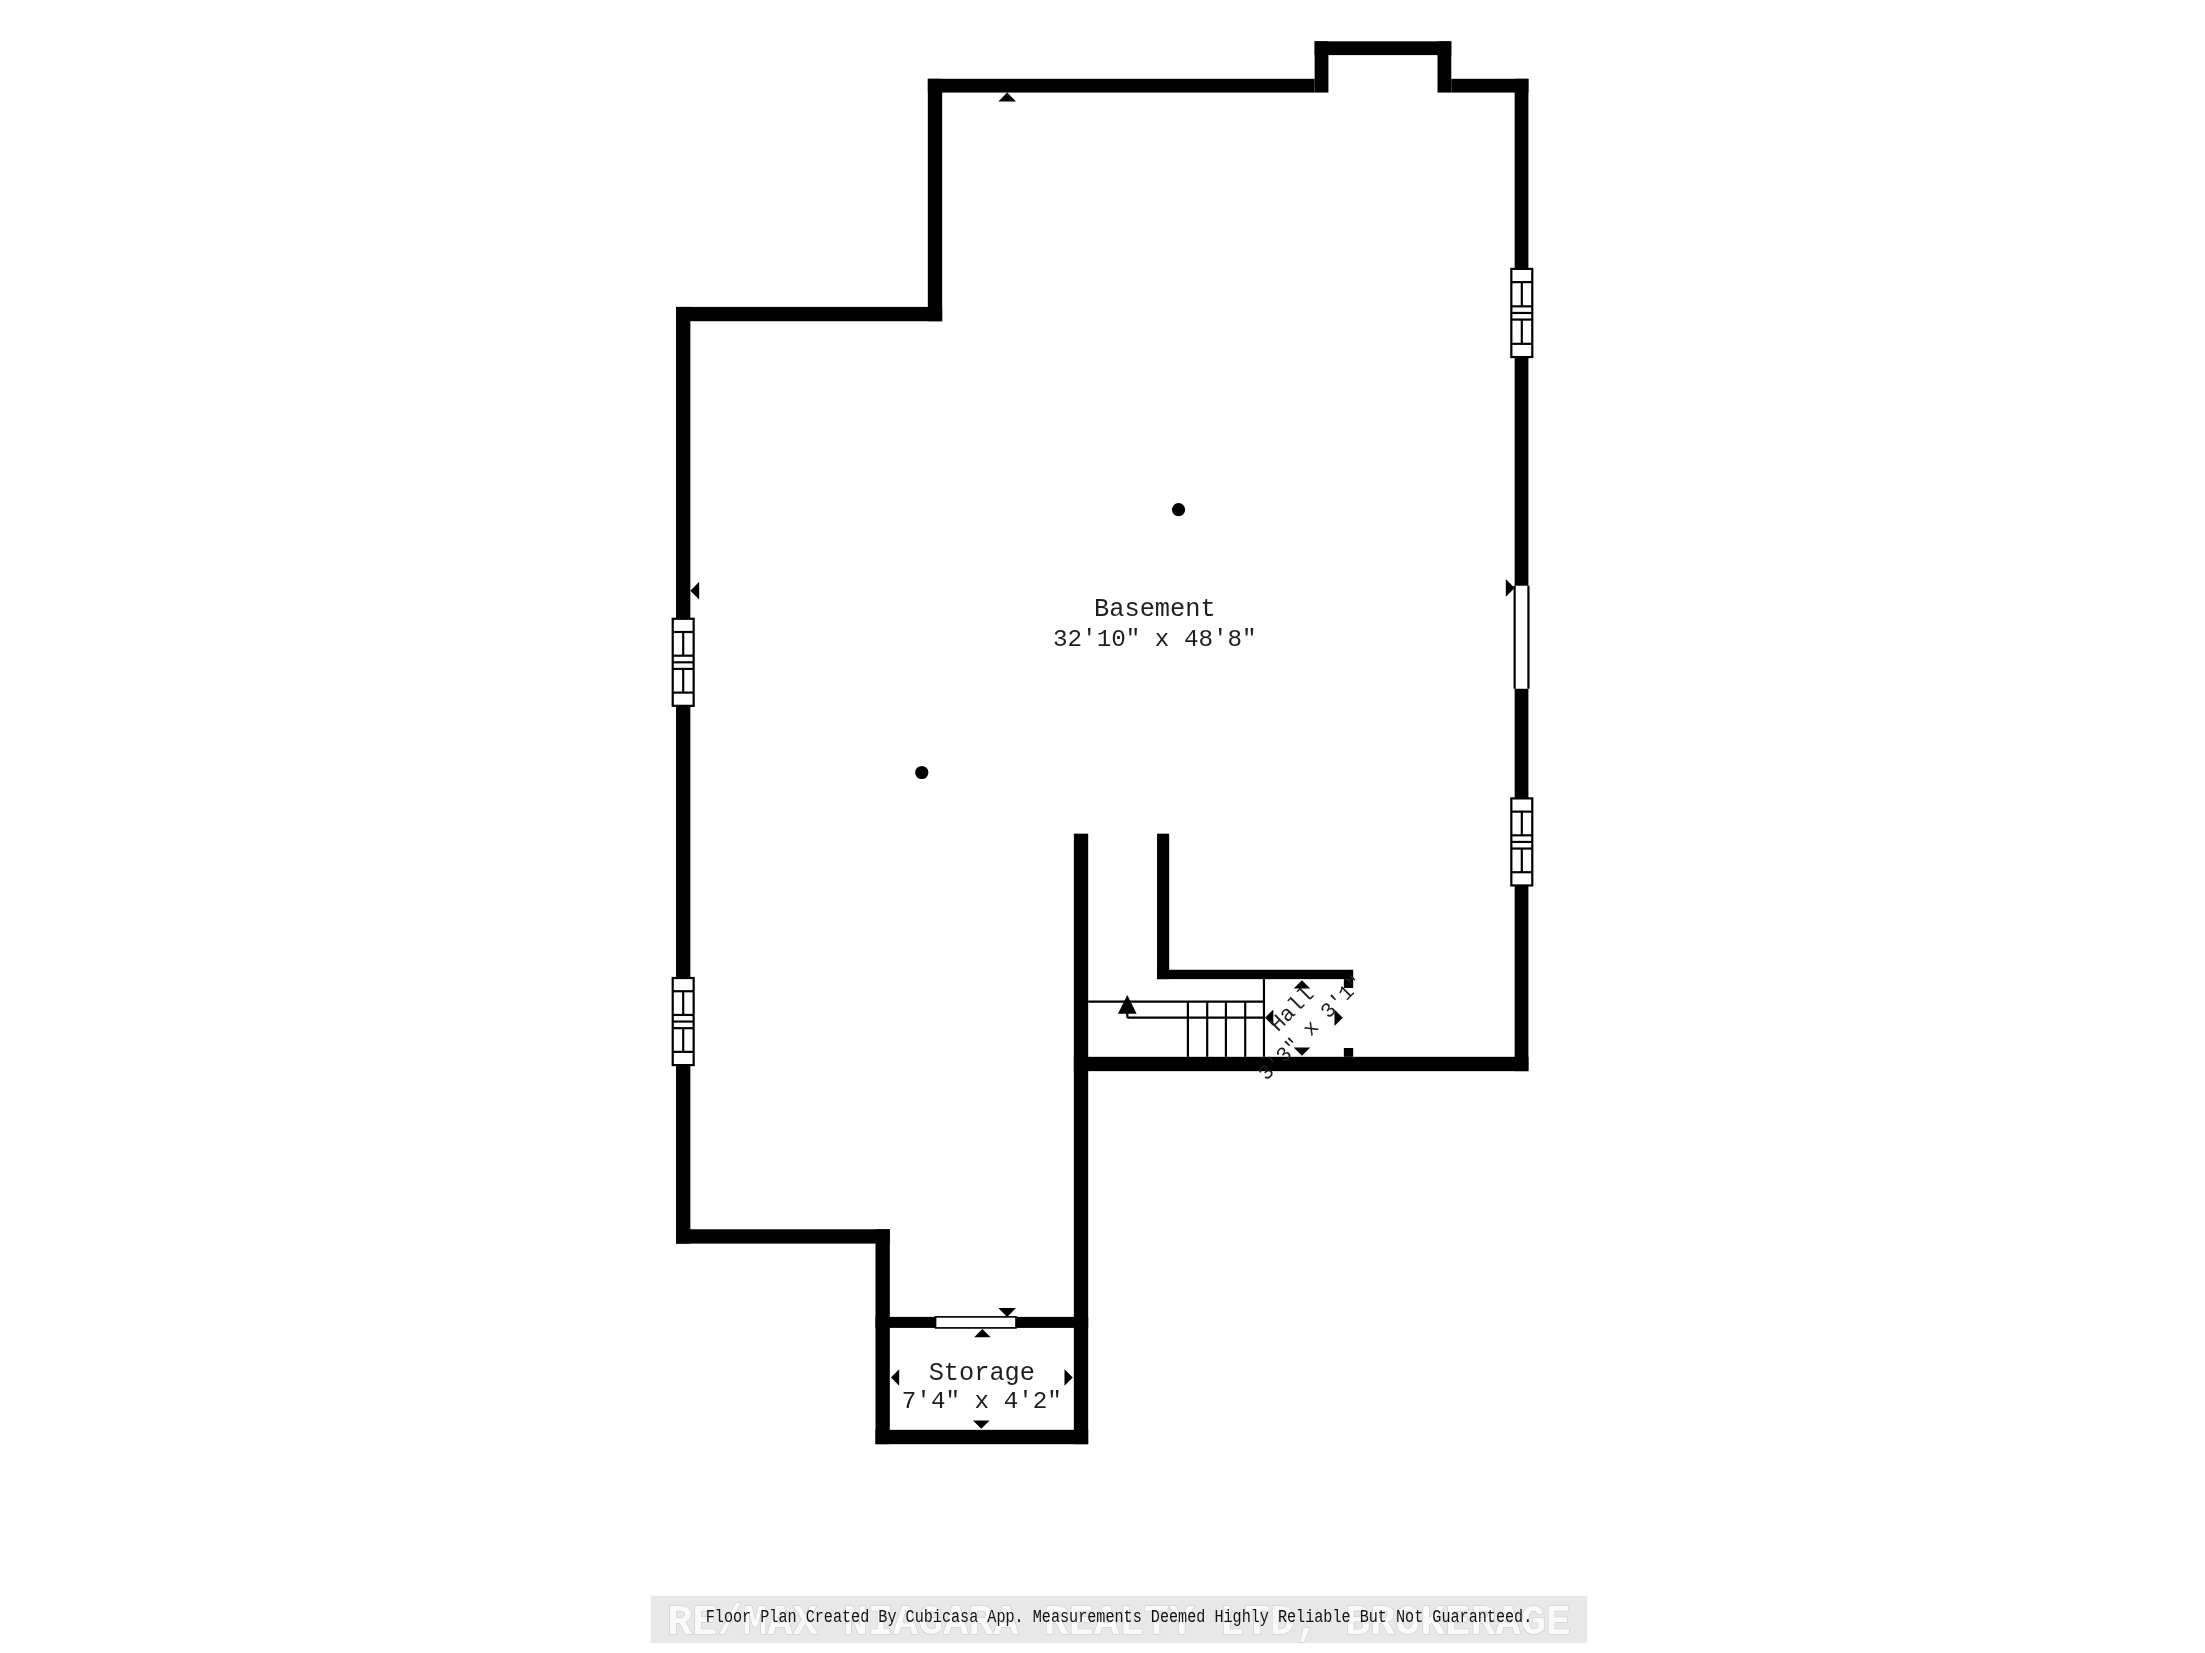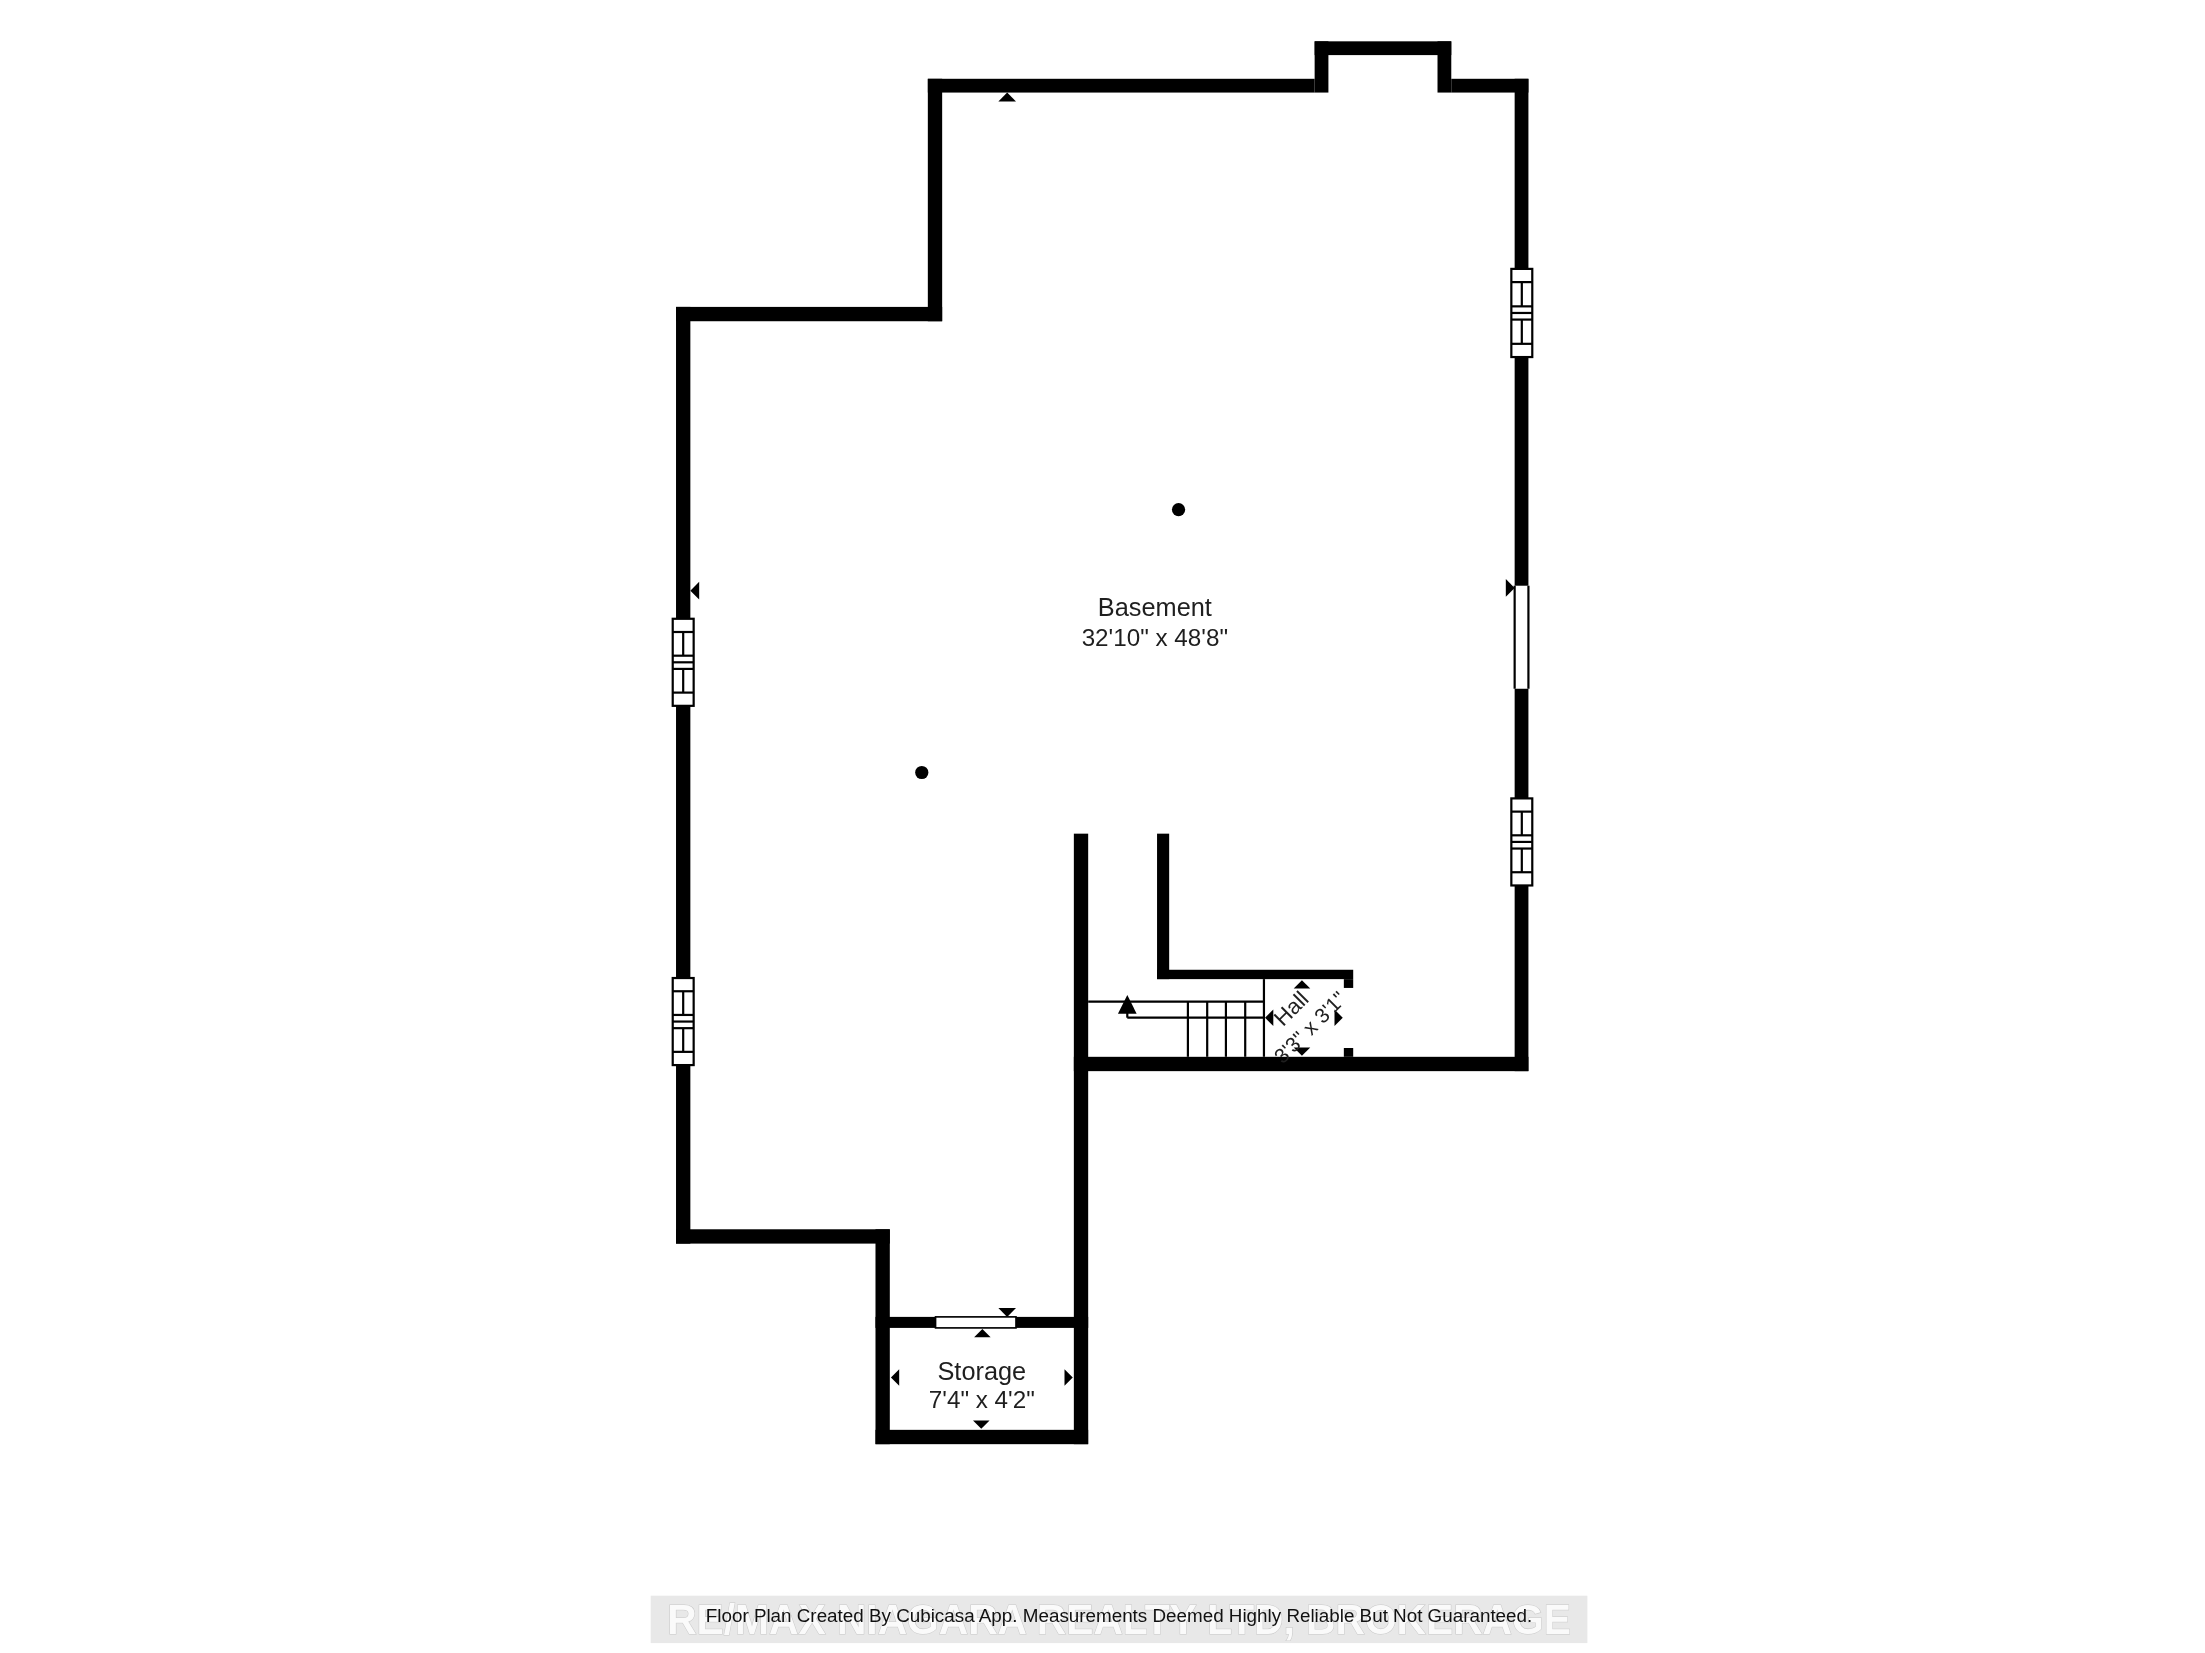--- a/index.html
+++ b/index.html
@@ -7,20 +7,21 @@
     padding: 0;
     width: 100%;
     height: 100%;
     background: #ffffff;
     font-family: "Liberation Sans", "DejaVu Sans", sans-serif;
   }
   .plan-wrap {
     width: 100vw;
     height: 100vh;
     background: #ffffff;
+    font-family: Liberation Mono, monospace;
   }
   svg { display: block; width: 100%; height: 100%; }
   .wall { fill: #000000; }
   .thin { stroke: #000000; stroke-width: 4; fill: none; }
   .win-box { fill: #ffffff; stroke: #000000; stroke-width: 4; }
   .win-line { stroke: #000000; stroke-width: 4; }
   .marker { fill: #000000; }
   .room-name { fill: #1f1f1f; font-size: 46px; text-anchor: middle; }
   .room-dim { fill: #1f1f1f; font-size: 44px; text-anchor: middle; }
   .hall-name { fill: #1f1f1f; font-size: 40px; text-anchor: middle; }

